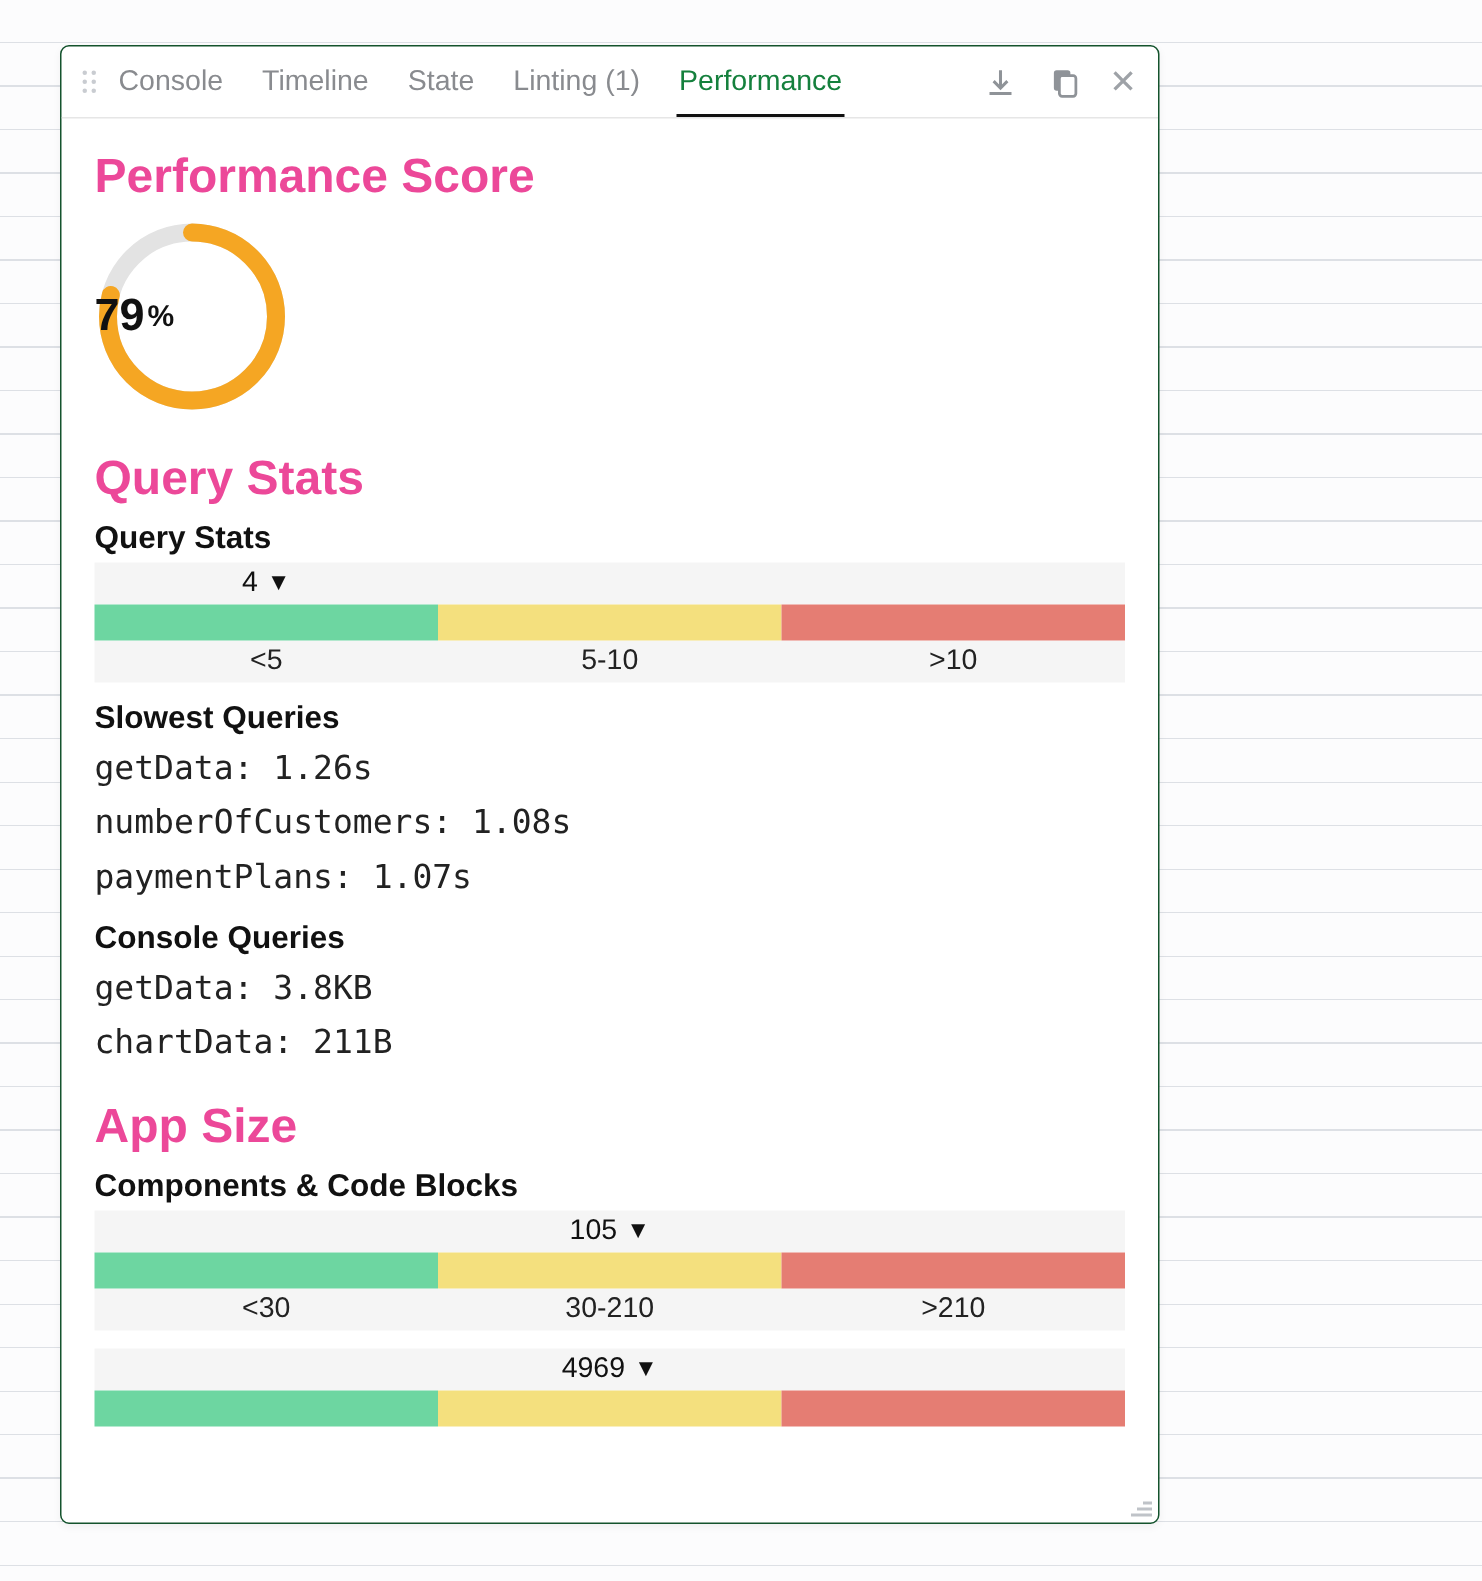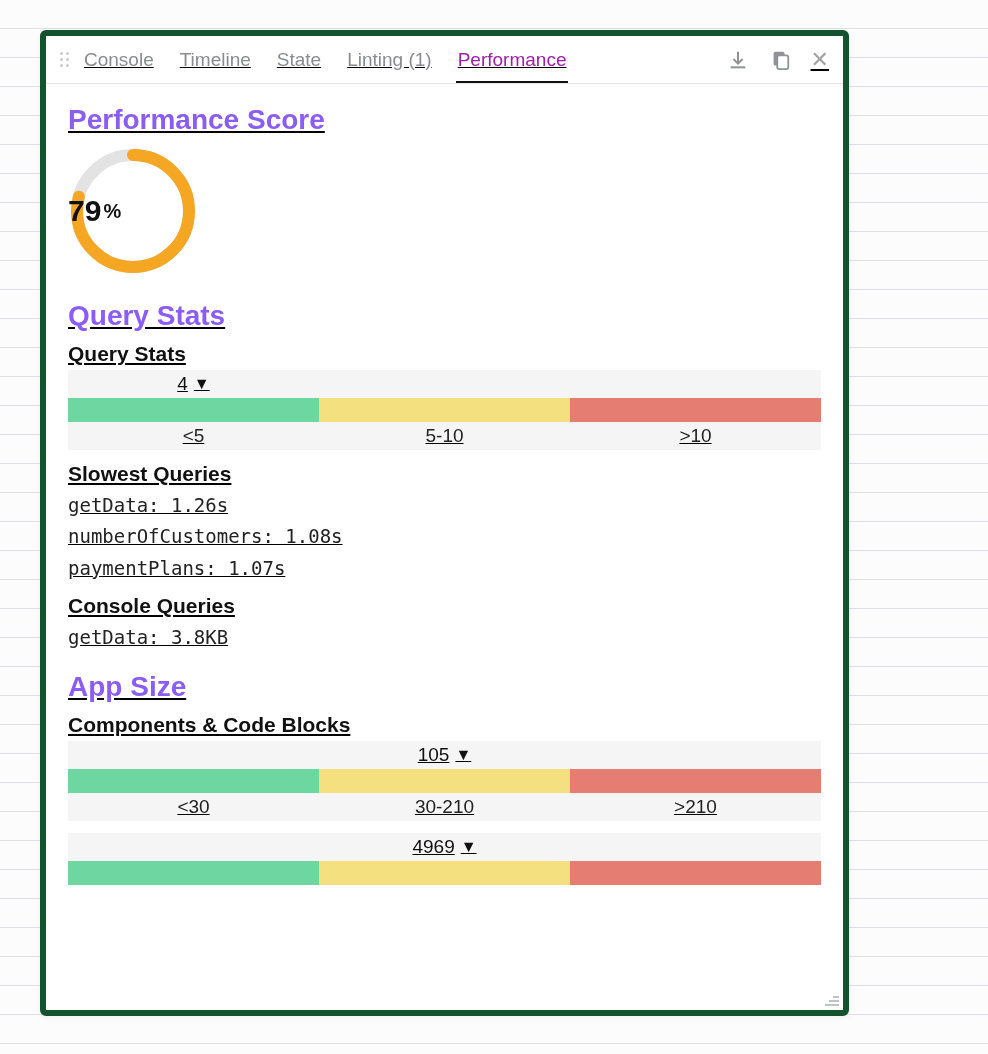--- a/index.html
+++ b/index.html
@@ -17,27 +17,27 @@
       repeating-linear-gradient(to bottom,
         #fff 0, #fff 28px, #dcdfe4 28px, #dcdfe4 29px),
       repeating-linear-gradient(to right,
         transparent 0, transparent 120px, #dcdfe4 120px, #dcdfe4 121px);
     background-color: #fff;
     opacity: 0.9;
   }
   .panel {
     position: absolute;
     left: 40px; top: 30px;
-    width: 809px; height: 986px;
+    width: 733px; height: 986px;
     background: #fff;
-    border: 6px solid #14532d;
+    border: 1px solid #14532d;
     border-radius: 6px;
     box-shadow: 0 2px 6px rgba(0,0,0,0.05);
     overflow: hidden;
-    display: flex; flex-direction: column; text-decoration: underline;
+    display: flex; flex-direction: column;
   }
   .panel-header {
     display: flex; align-items: center;
     padding: 0 14px;
     border-bottom: 1px solid #e6e6e6;
     height: 48px;
     flex-shrink: 0;
   }
   .drag-handle {
     width: 14px; height: 22px; margin-right: 8px;
@@ -46,32 +46,32 @@
     align-content: center;
   }
   .drag-handle span { width:3px; height:3px; background:#c9ccd1; border-radius:50%; }
   .tabs { display:flex; gap: 22px; align-items:center; height:100%; }
   .tab {
     color: #898b8f; font-size: 19px; font-weight: 500;
     padding: 12px 2px 10px; cursor: pointer;
     border-bottom: 2px solid transparent;
     white-space: nowrap;
   }
-  .tab.active { color:#a21caf; border-bottom-color:#111; }
+  .tab.active { color:#15803d; border-bottom-color:#111; }
   .header-actions { margin-left:auto; display:flex; gap:20px; align-items:center; }
   .icon-btn { width:22px; height:22px; color:#8f9398; cursor:pointer; display:flex; align-items:center; justify-content:center;}
   .icon-btn svg { width:100%; height:100%; }
   .close-x { font-size:22px; color:#9ea2a7; cursor:pointer; line-height:1; }
 
   .panel-body {
     padding: 20px 22px 0 22px;
     overflow: hidden;
     flex: 1;
   }
-  h1.section-title { font-size: 28px; font-weight: 700; color:#8b5cf6; margin-bottom: 10px; }
+  h1.section-title { font-size: 32px; font-weight: 700; color:#ec4899; margin-bottom: 10px; }
   .score-ring-wrap { margin-bottom: 24px; }
   .score-ring { position:relative; width:130px; height:130px; }
   .score-ring svg { transform: rotate(-90deg); }
   .score-text {
     position:absolute; inset:0; display:flex; align-items:center; 
     font-size: 30px; font-weight:700; color:#111;
   }
   .score-text .pct { font-size: 20px; font-weight:700; margin-left:2px; }
 
   h2.sub-title { font-size: 21px; font-weight:700; color:#111; margin-top: 4px; margin-bottom: 4px;}
@@ -85,21 +85,21 @@
   .range-cell { flex:1; display:flex; align-items:center; justify-content:center; font-size:19px; color:#222; }
   .range-marker-row .range-cell { position:relative; }
   .range-marker { display:flex; align-items:center; gap:6px; font-size:19px; color:#111; }
   .range-marker .arrow { font-size:16px; }
   .range-color-row { display:flex; height:24px; }
   .range-color-row .seg { flex:1; }
   .seg.green { background:#6dd6a1; }
   .seg.yellow { background:#f4e07e; }
   .seg.red { background:#e57d73; }
 
-  .mono-list { font-family: ui-monospace, SFMono-Regular, Menlo, Consolas, monospace; font-size:19px; color:#222; line-height:1.65; margin-bottom:10px;}
+  .mono-list { font-family: ui-monospace, SFMono-Regular, Menlo, Consolas, monospace; font-size:22px; color:#222; line-height:1.65; margin-bottom:10px;}
   .mono-list div { white-space: nowrap; }
 
   .resize-handle {
     position:absolute; right:4px; bottom:4px; width:16px; height:16px;
     display:flex; flex-direction:column; align-items:flex-end; justify-content:flex-end; gap:2px;
   }
   .resize-handle span { height:2px; background:#bfc3c8; }
   .resize-handle span:nth-child(1){ width:6px;}
   .resize-handle span:nth-child(2){ width:10px;}
   .resize-handle span:nth-child(3){ width:14px;}
@@ -193,20 +193,21 @@
     <h2 class="sub-title">Slowest Queries</h2>
     <div class="mono-list">
       <div>getData: 1.26s</div>
       <div>numberOfCustomers: 1.08s</div>
       <div>paymentPlans: 1.07s</div>
     </div>
 
     <h2 class="sub-title">Console Queries</h2>
     <div class="mono-list">
       <div>getData: 3.8KB</div>
+      <div>chartData: 211B</div>
     </div>
 
     <h1 class="section-title" style="margin-top:18px">App Size</h1>
 
     <div class="metric-block">
       <h2 class="sub-title">Components &amp; Code Blocks</h2>
       <div class="range-widget">
         <div class="range-marker-row">
           <div class="range-cell"></div>
           <div class="range-cell">

